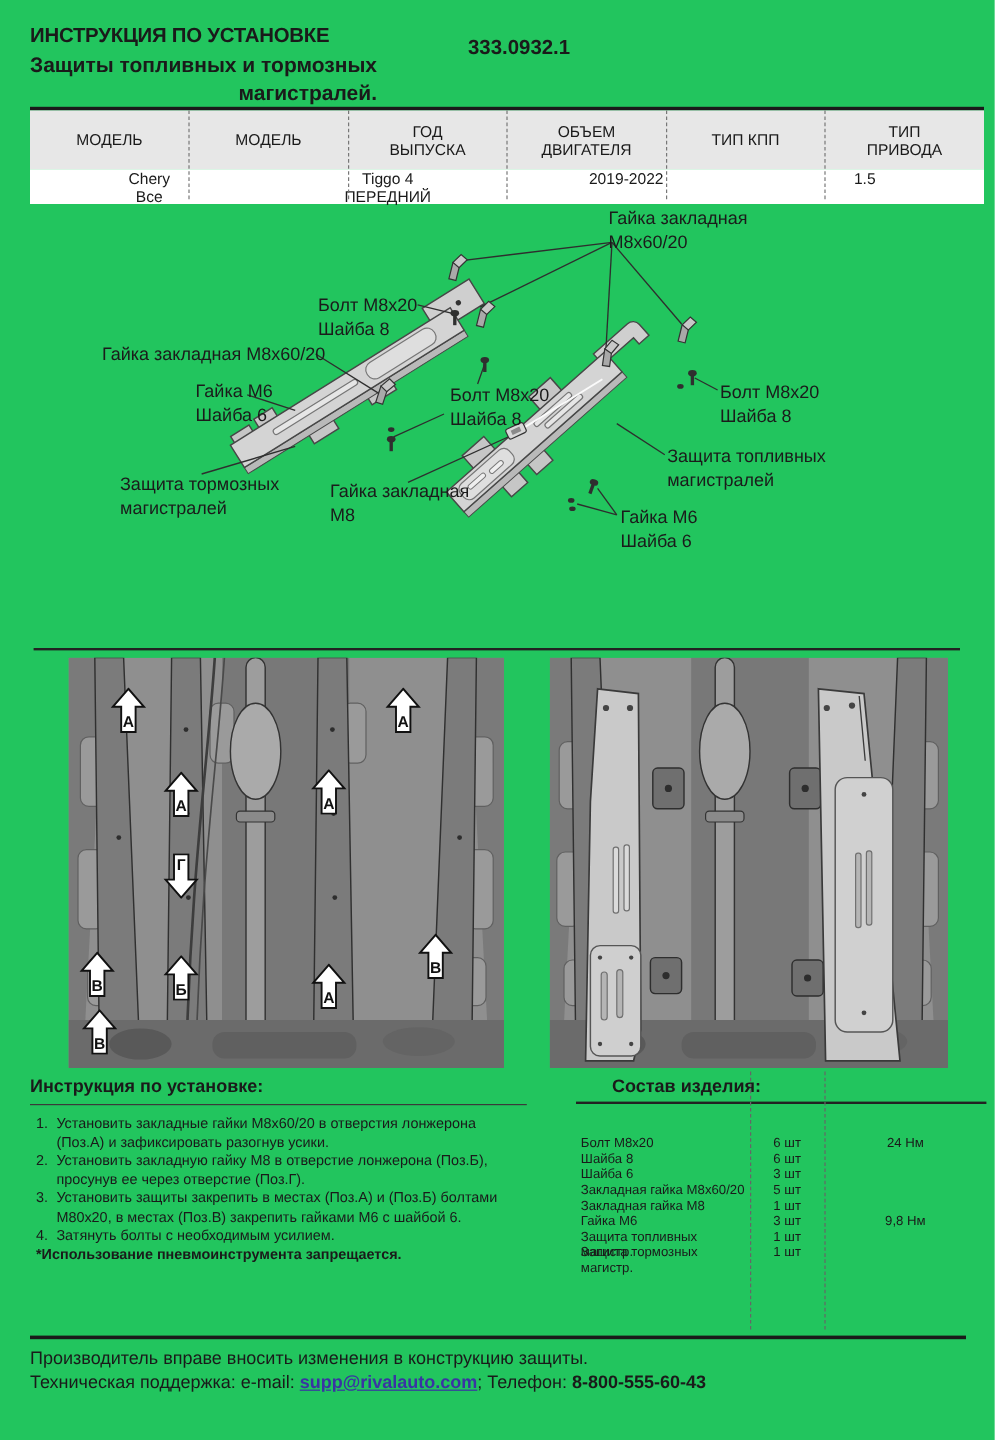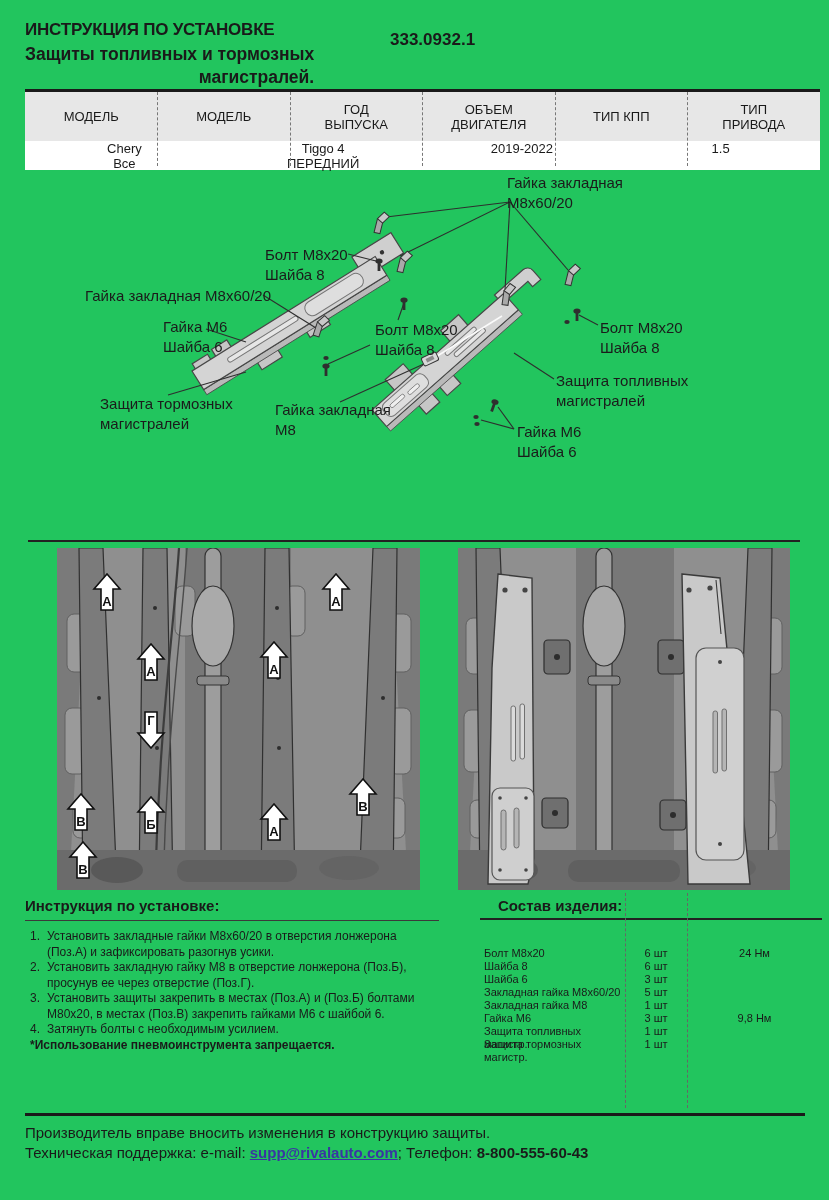--- a/index.html
+++ b/index.html
@@ -392,21 +392,21 @@
       <span class="n">3.</span>
       <span>Установить защиты закрепить в местах (Поз.А) и (Поз.Б) болтами М80х20, в местах (Поз.В) закрепить гайками М6 с шайбой 6.</span>
     </div>
     <div class="step">
       <span class="n">4.</span>
       <span>Затянуть болты с необходимым усилием.</span>
     </div>
     <div class="warn">*Использование пневмоинструмента запрещается.</div>
   </div>
 
-  <div class="abs sec-head" style="left:498px;top:897px">Состав изделия:</div>
+  <div class="abs sec-head" style="left:510px;top:897px">Состав изделия:</div>
   <div class="abs pt-line"></div>
   <div class="abs pt-rows">
     <div class="prow">
         <span class="nm">Болт М8х20</span>
         <span class="q">6 шт</span>
         <span class="t">24 Нм</span>
       </div>
     <div class="prow">
         <span class="nm">Шайба 8</span>
         <span class="q">6 шт</span>

